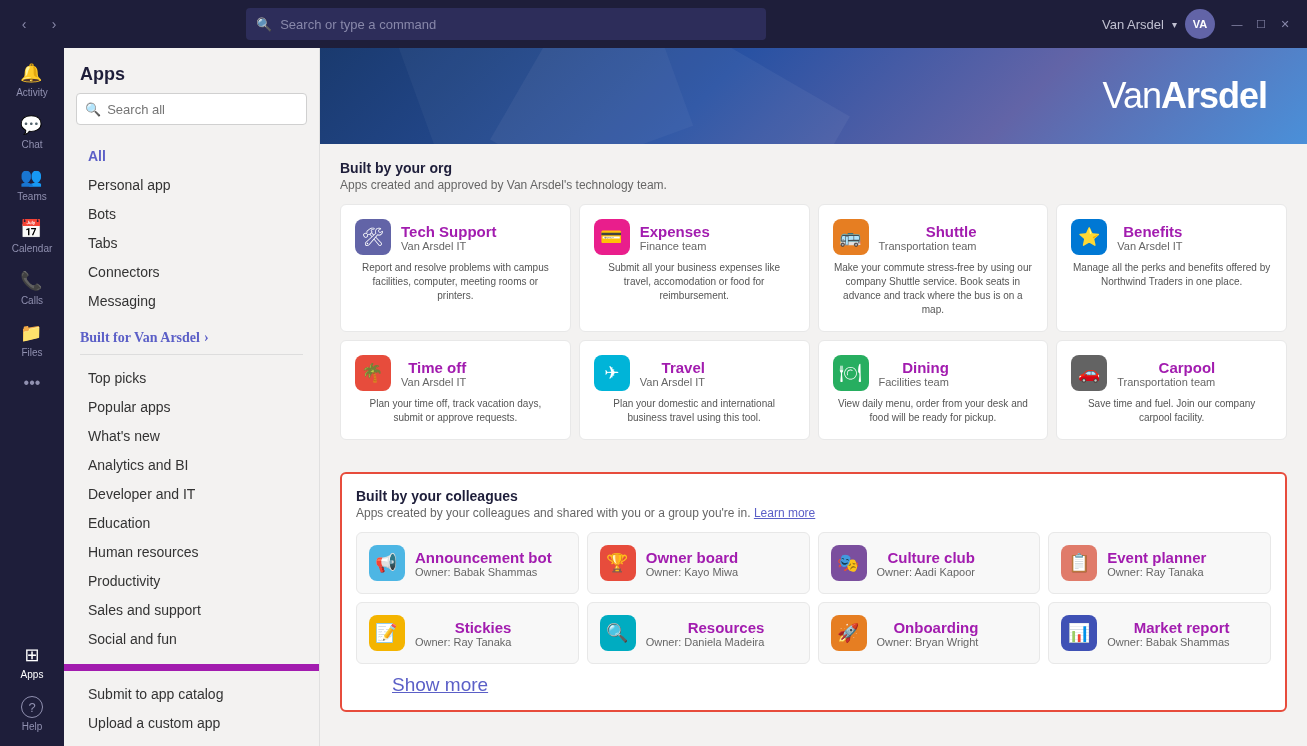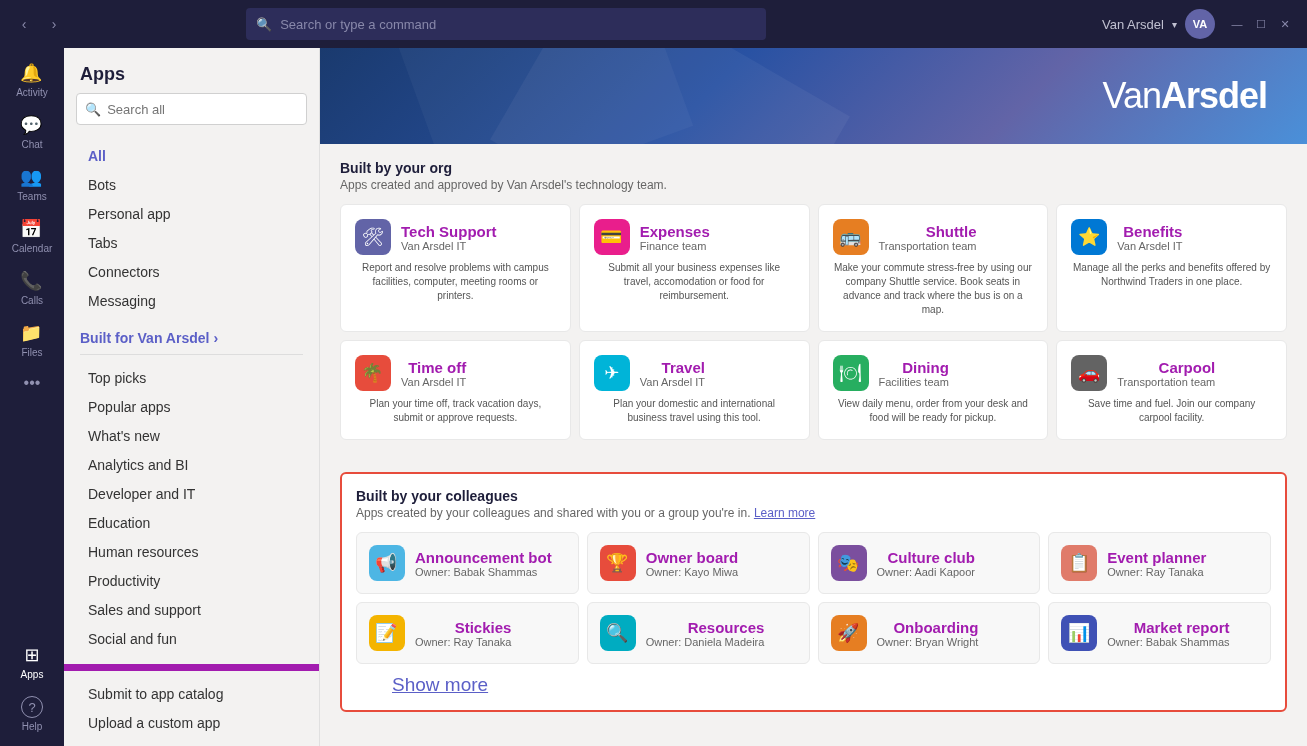--- a/index.html
+++ b/index.html
@@ -143,20 +143,21 @@
     .nav-item.active { color: #5b5fc7; font-weight: 600; }
     .nav-section-title {
       padding: 10px 16px 4px;
       font-size: 14px;
       font-weight: 600;
       color: #5b5fc7;
       display: flex;
       align-items: center;
       gap: 4px;
       cursor: pointer;
+      font-family: Liberation Serif, serif;
     }
     .sidebar-divider { height: 1px; background: #ddd; margin: 4px 16px; }
     .sidebar-footer {
       padding: 8px 0;
       border-top: 7px solid #a21caf;
       margin-top: auto;
     }
 
     
     .content-area {
@@ -356,22 +357,22 @@
   </div>
 
   <div class="sidebar">
     <div class="sidebar-header">Apps</div>
     <div class="search-all-box">
       <span style="color:#666;font-size:13px;">🔍</span>
       <input type="text" placeholder="Search all" style="">
     </div>
     <div class="sidebar-nav">
       <div class="nav-item active">All</div>
+      <div class="nav-item">Personal app</div>
       <div class="nav-item">Bots</div>
-      <div class="nav-item">Personal app</div>
       <div class="nav-item">Tabs</div>
       <div class="nav-item">Connectors</div>
       <div class="nav-item">Messaging</div>
     </div>
     <div class="nav-section-title">
       <span>Built for Van Arsdel</span>
       <span>›</span>
     </div>
     <div class="sidebar-divider"></div>
     <div class="sidebar-nav">

